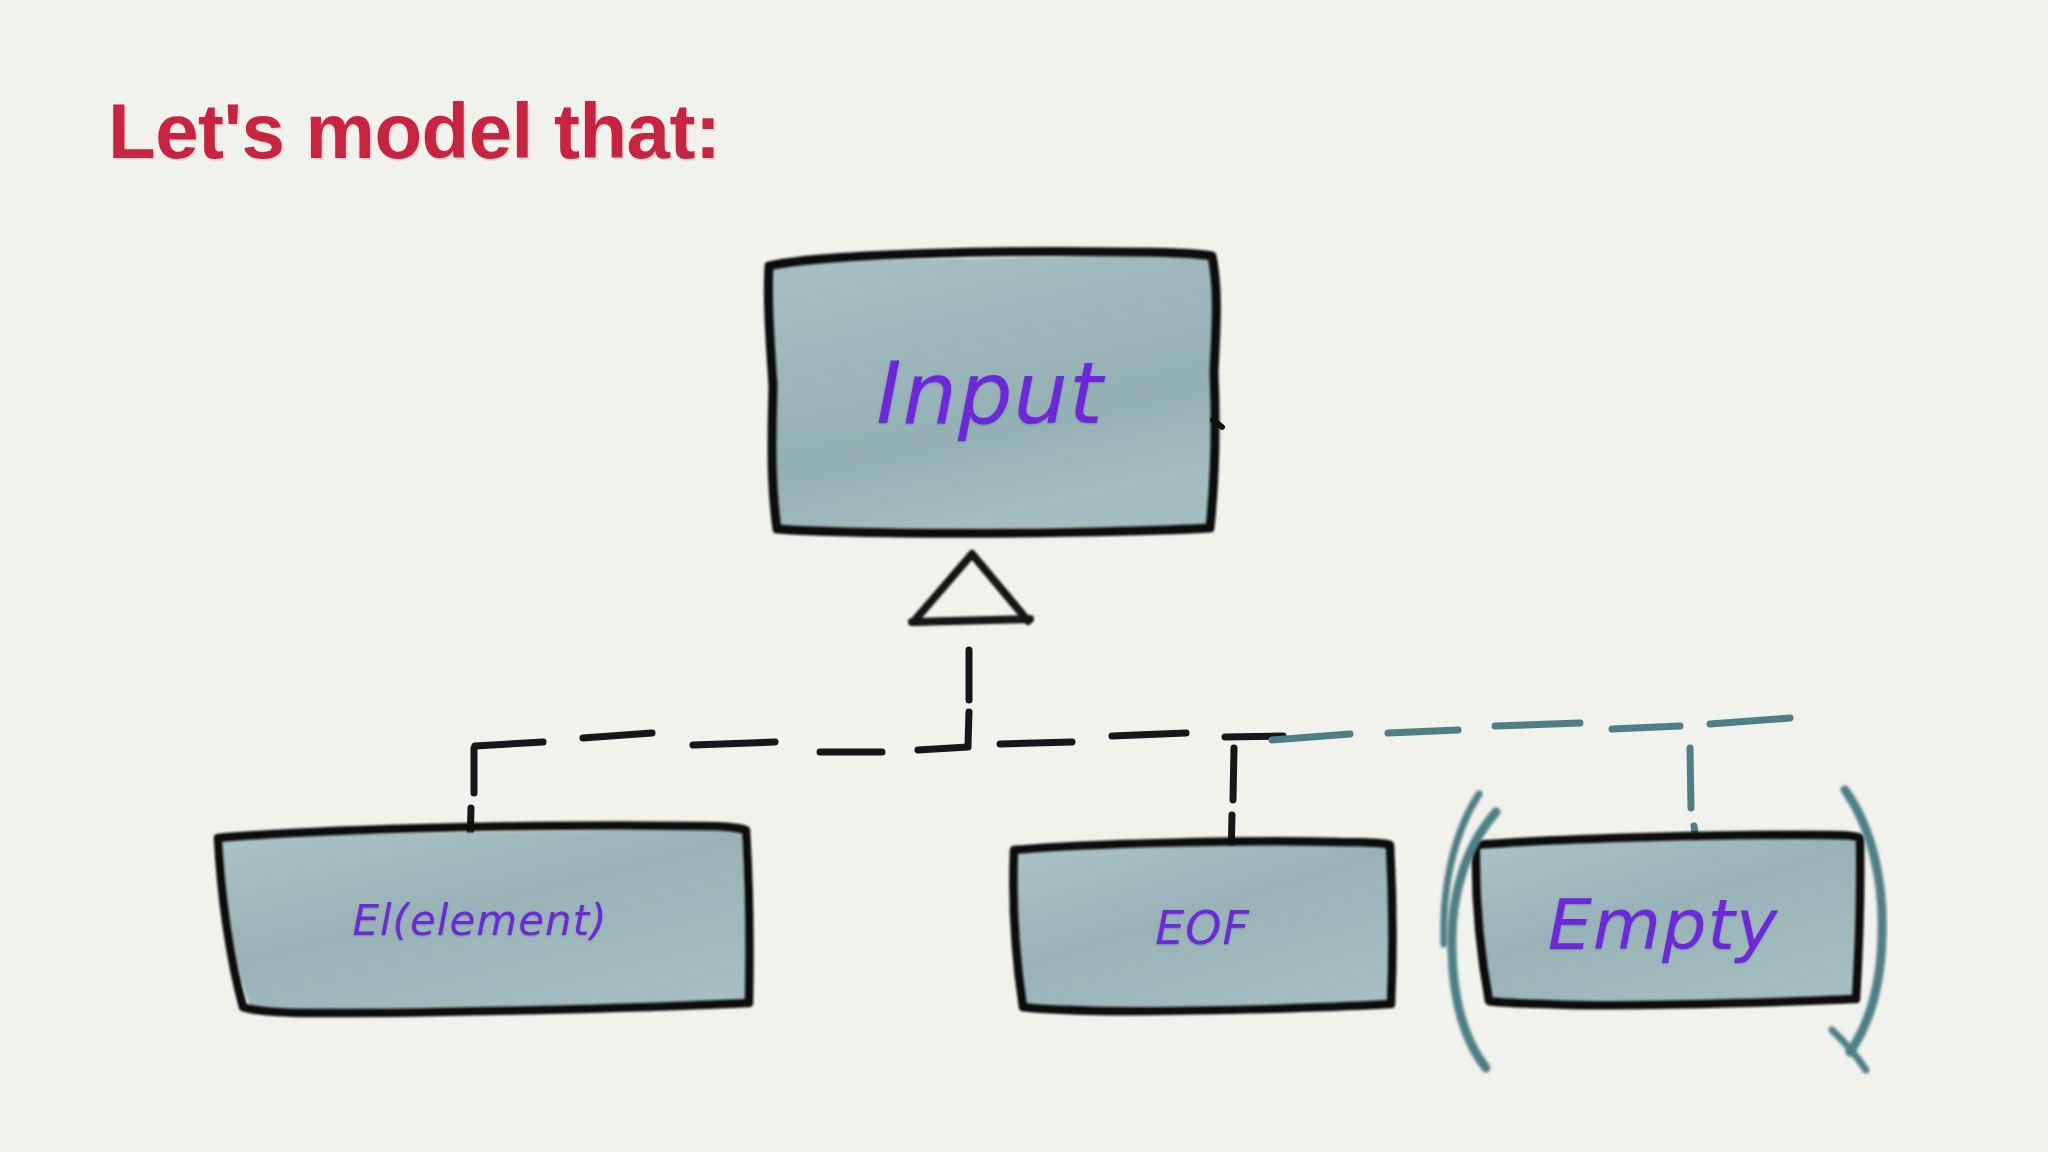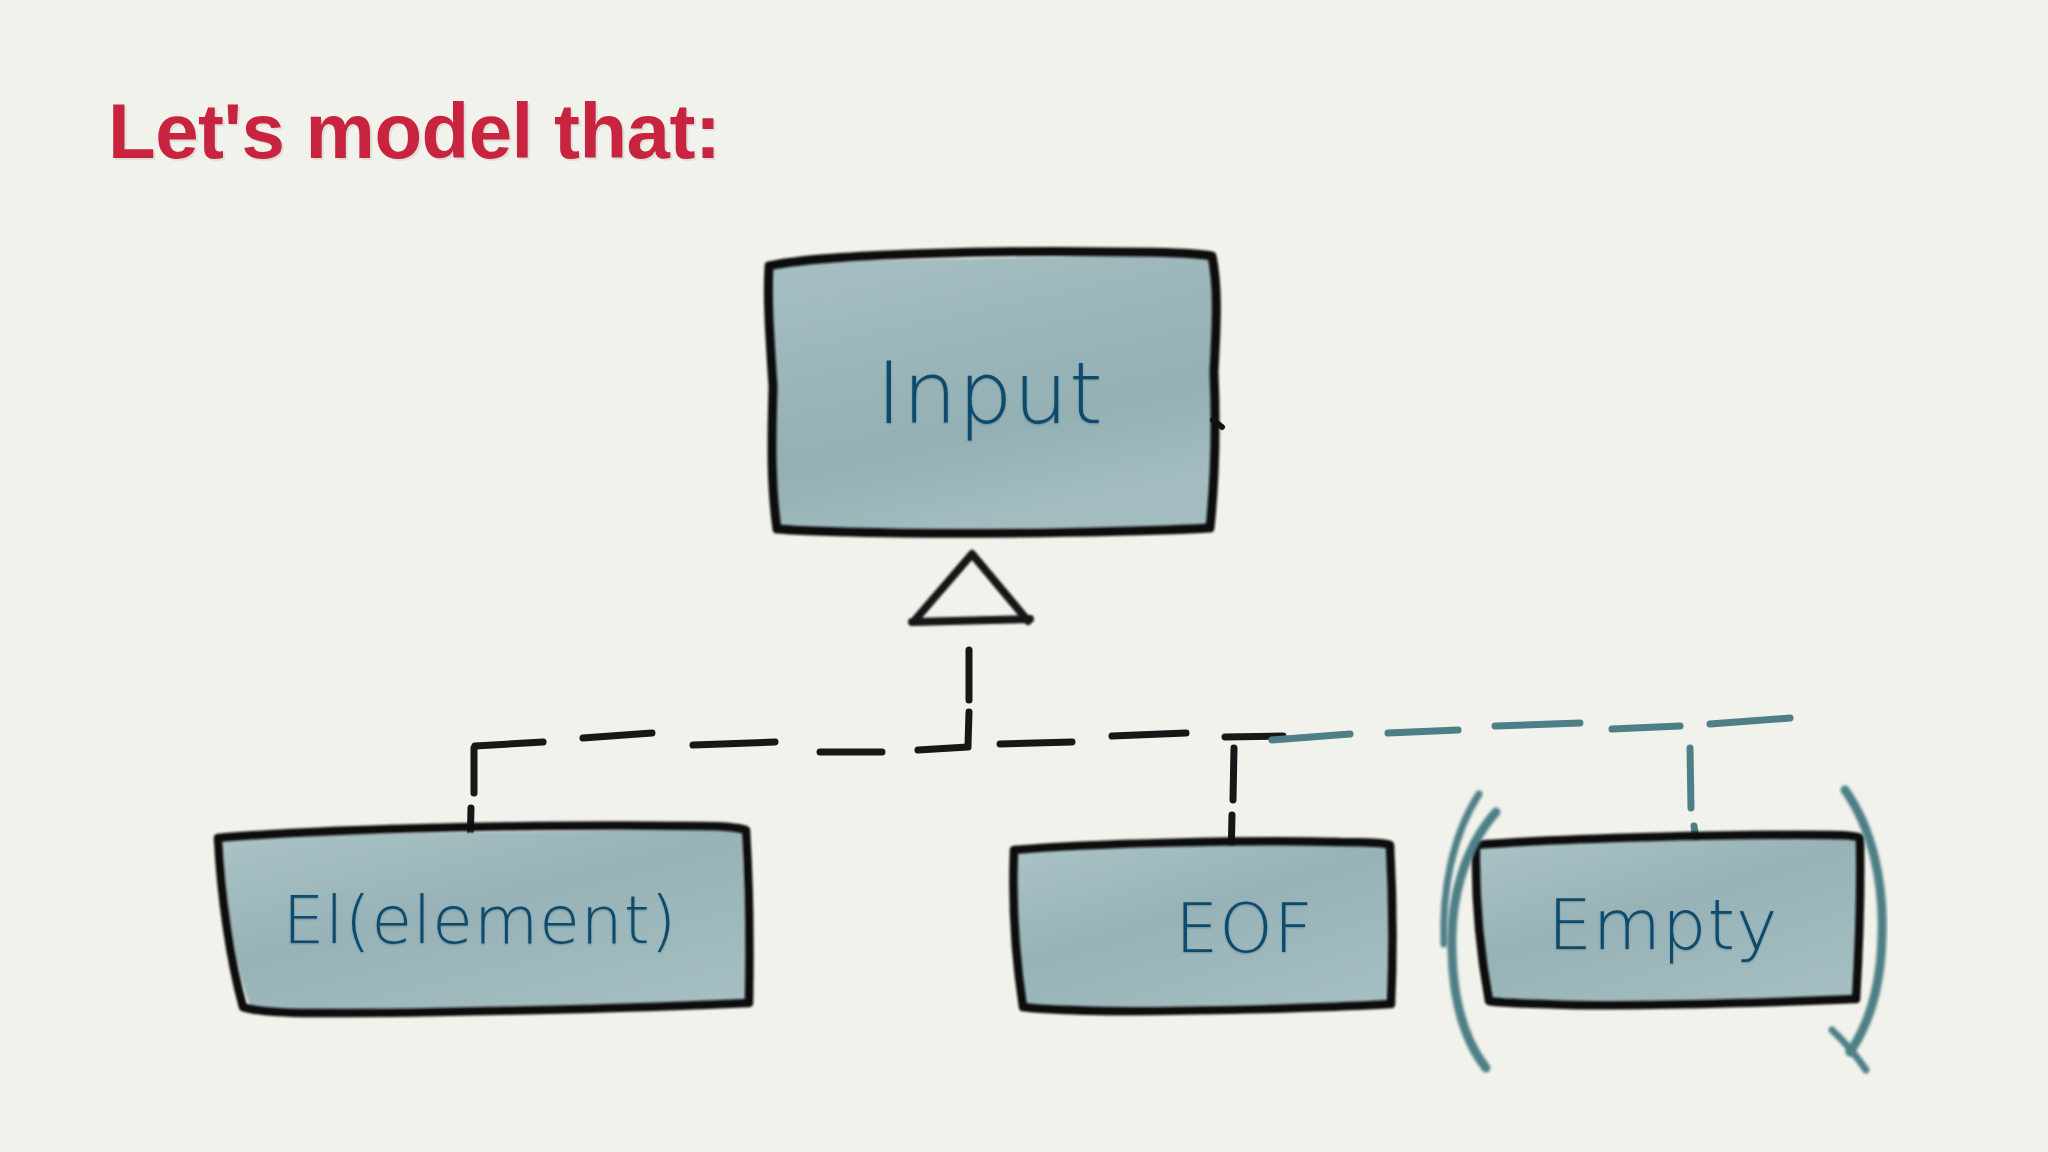--- a/index.html
+++ b/index.html
@@ -41,32 +41,33 @@
     top: 0;
     width: 2048px;
     height: 1152px;
   }
 
   
   .node-label {
     position: absolute;
     font-family: "DejaVu Sans", sans-serif;
     font-weight: 300;
-    color: #0c4a6e;
+    color: #6d28d9;
     white-space: nowrap;
     text-shadow: 0 1px 2px rgba(40,70,75,0.35);
     letter-spacing: 1px;
     pointer-events: none;
+    font-style: italic;
   }
   #label-input    { left: 765px; top: 255px; width: 450px; height: 275px;
                     font-size: 86px; }
   #label-element  { left: 215px; top: 830px; width: 530px; height: 180px;
-                    font-size: 66px; }
-  #label-eof      { left: 1052px; top: 843px; width: 385px; height: 170px;
-                    font-size: 68px; }
+                    font-size: 42px; }
+  #label-eof      { left: 1010px; top: 843px; width: 385px; height: 170px;
+                    font-size: 46px; }
   #label-empty    { left: 1468px; top: 840px; width: 390px; height: 170px;
                     font-size: 70px; }
   .node-label > span {
     display: flex;
     width: 100%;
     height: 100%;
     align-items: center;
     justify-content: center;
   }
 </style>

